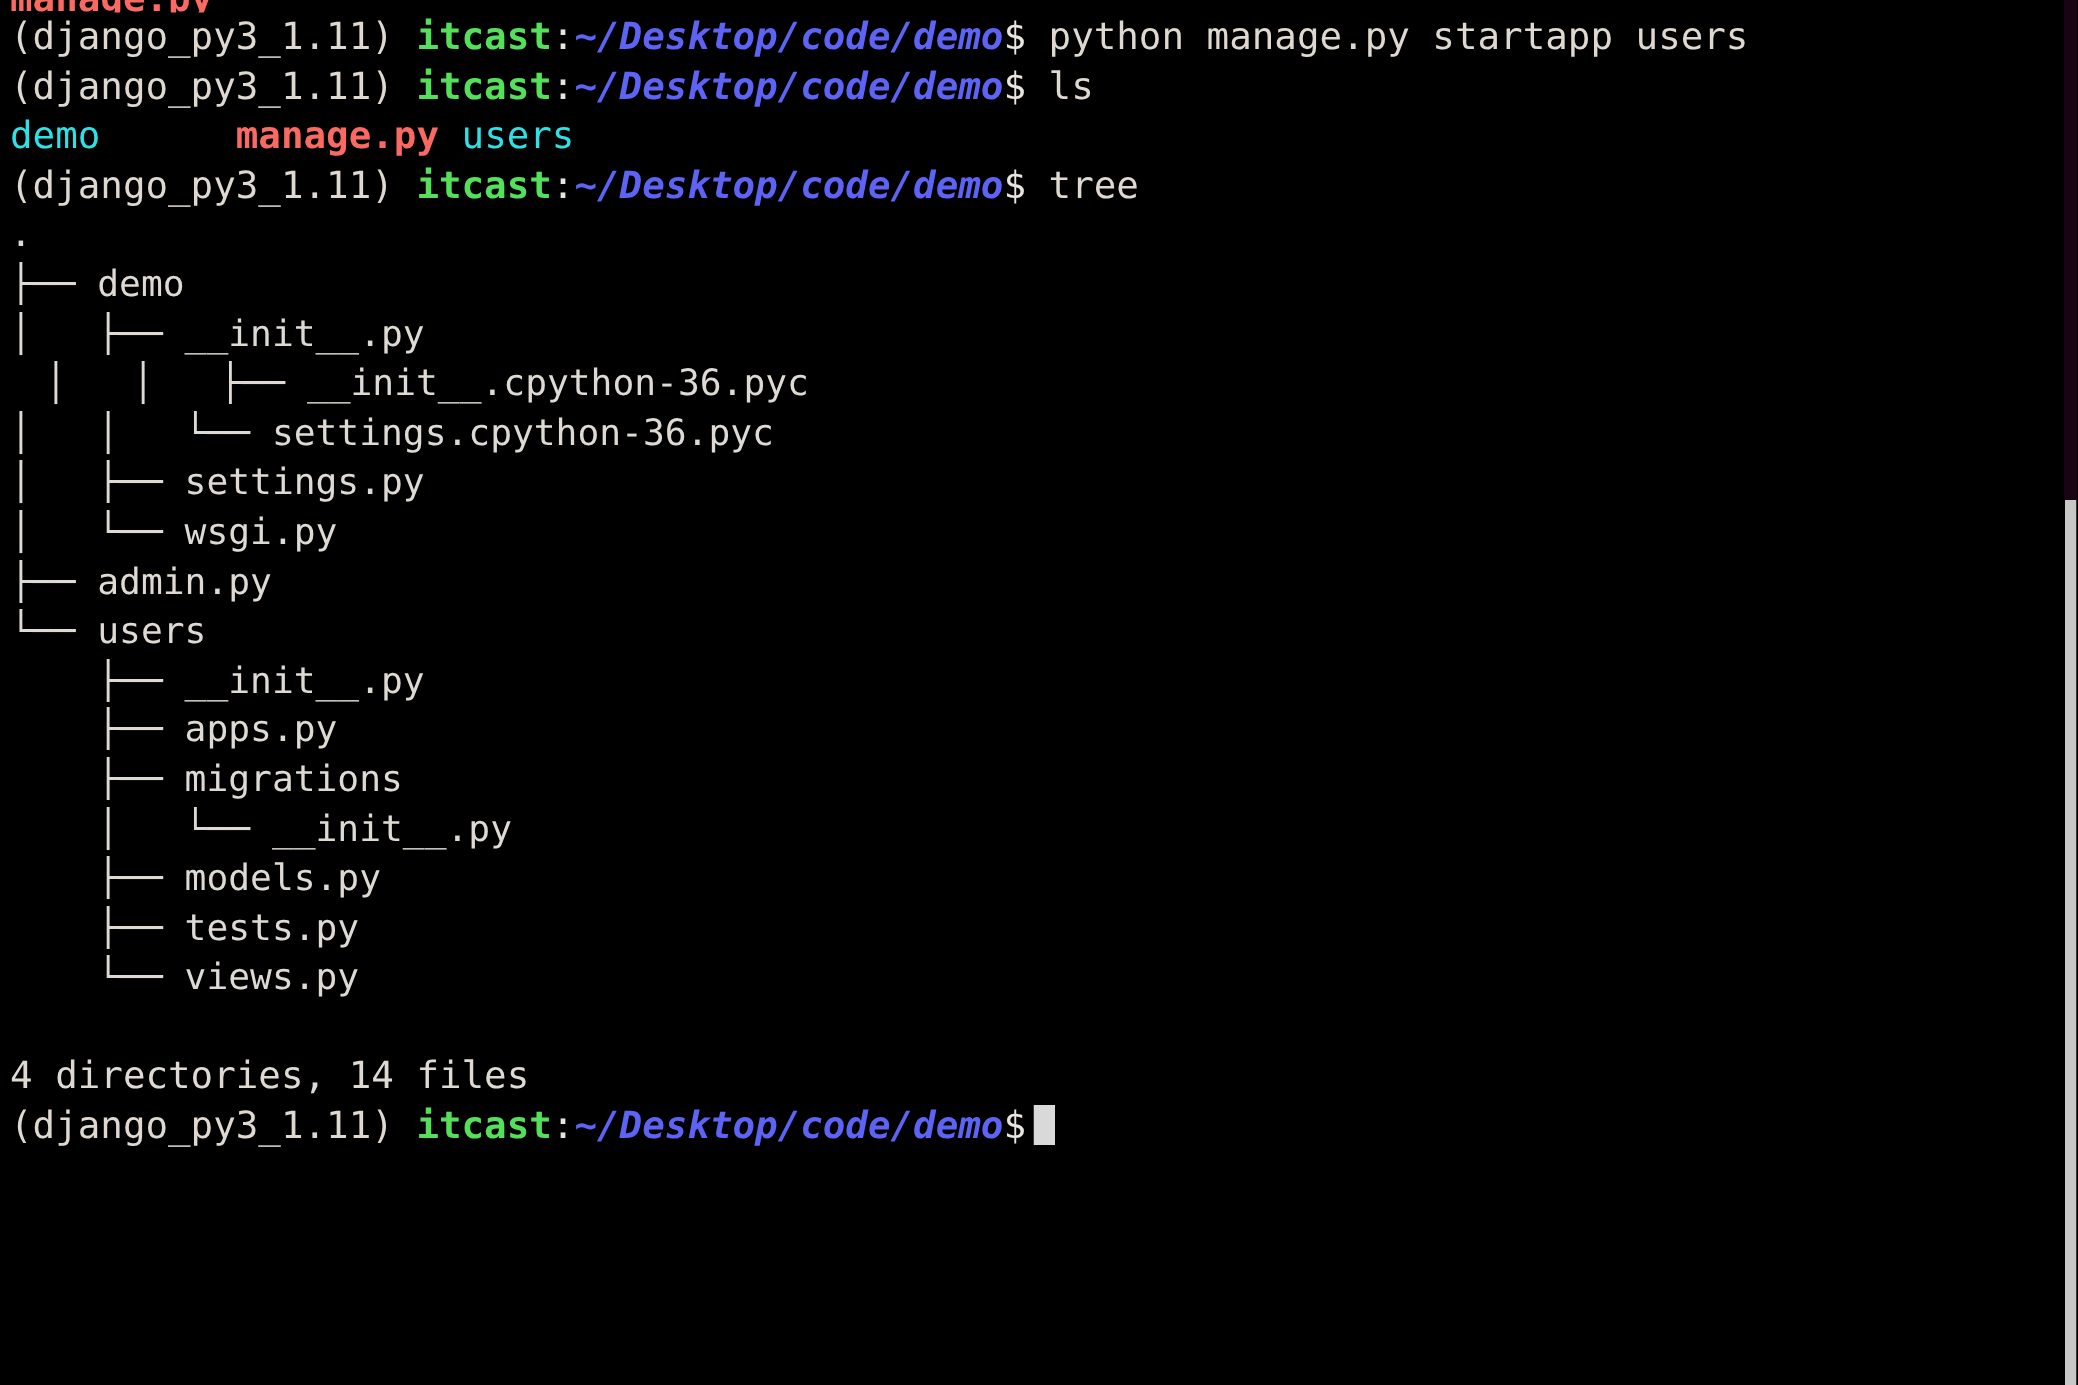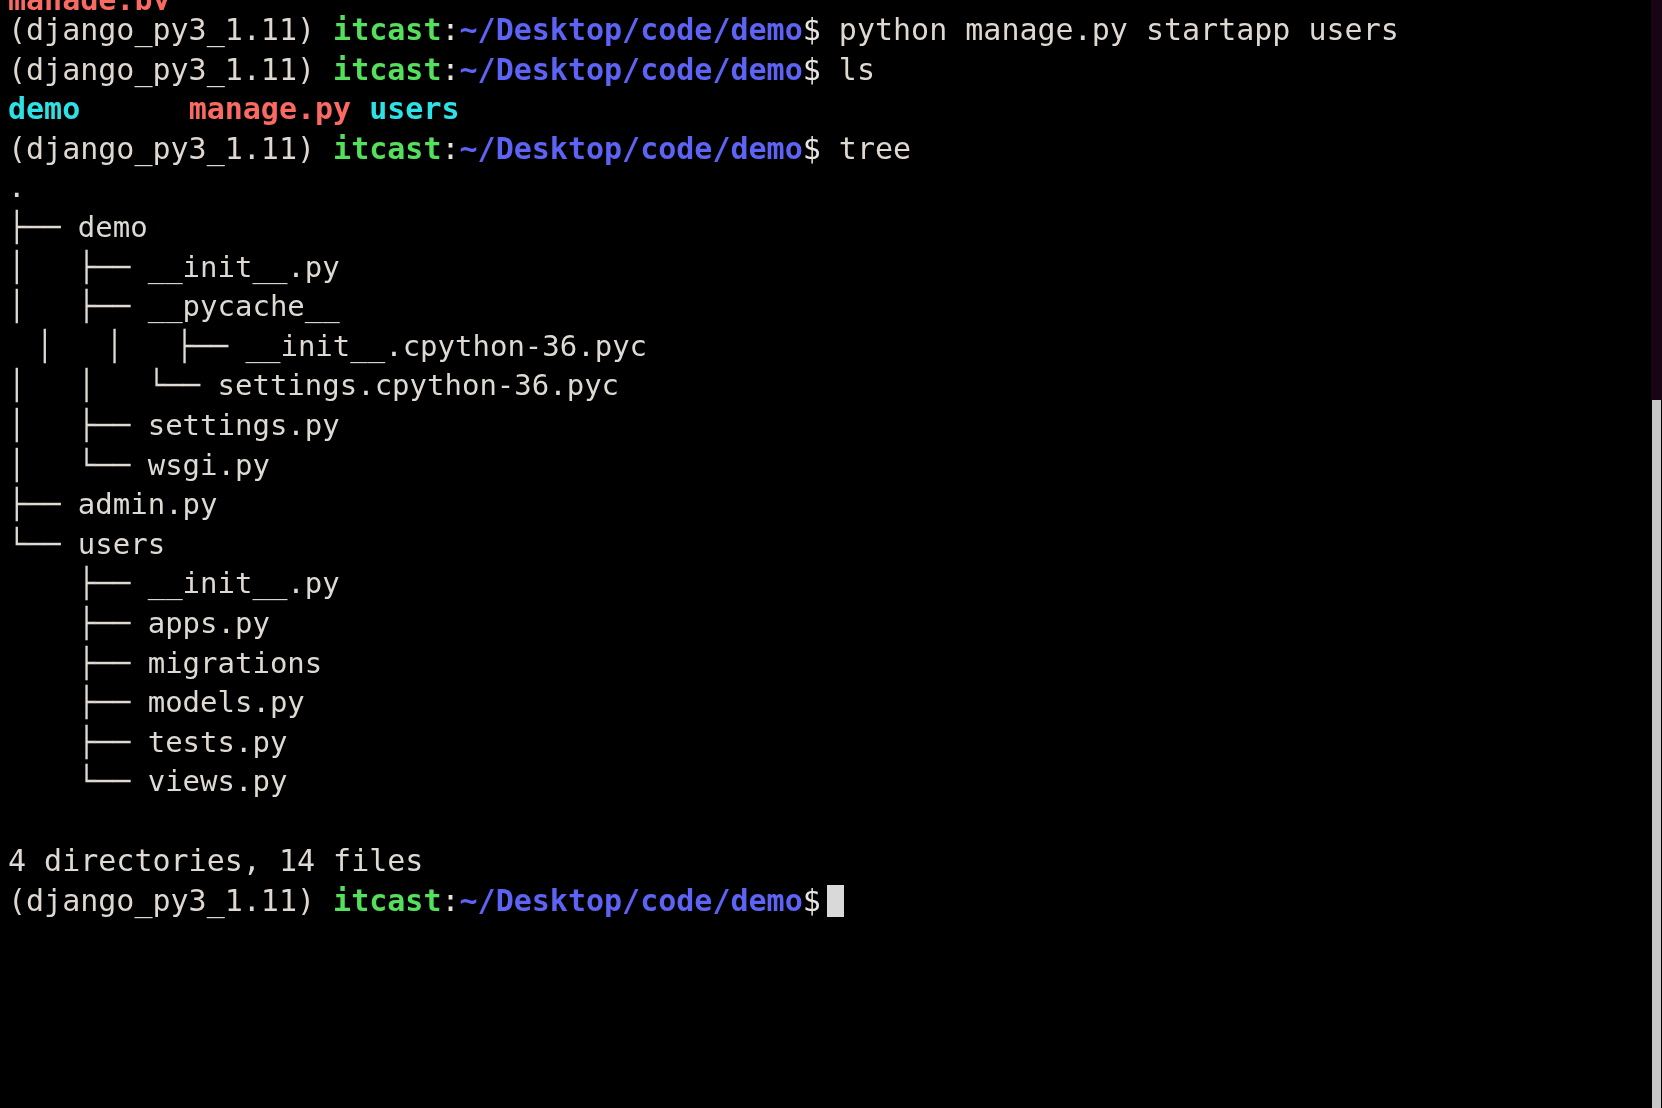--- a/index.html
+++ b/index.html
@@ -54,24 +54,24 @@
     font-size: 30px;
   }
 
   .line.blank { color: transparent; }
 
   
   .c-default { color: #e8e4de; }
   .c-venv    { color: #ded8d0; }
   .c-user    { color: #55e05c; font-weight: bold; }
   .c-colon   { color: #e8e4de; }
-  .c-path    { color: #5d63f5; font-weight: bold; }
+  .c-path    { color: #5d63f5; font-weight: bold; font-style: italic; }
   .c-dollar  { color: #e8e4de; }
   .c-cmd     { color: #ded8d0; }
-  .c-dir     { color: #2de2e6; font-weight: bold; }
+  .c-dir     { color: #2de2e6; font-weight: normal; }
   .c-exec    { color: #fa6a63; font-weight: bold; }
   .c-tree    { color: #dedad3; }
 
   
   .line.tree {
     font-family: "DejaVu Sans Mono", "Liberation Mono", monospace;
     color: #dedad3;
     font-size: 29px;
   }
 
@@ -131,30 +131,30 @@
     <div class="line"><span class="c-venv" style="color: rgb(222, 216, 208);">(django_py3_1.11)</span><span class="c-default" style="color: rgb(232, 228, 222);"> </span><span class="c-user" style="color: rgb(85, 224, 92);">itcast</span><span class="c-colon" style="color: rgb(232, 228, 222);">:</span><span class="c-path" style="color: rgb(93, 99, 245);">~/Desktop/code/demo</span><span class="c-dollar" style="color: rgb(232, 228, 222);">$</span><span class="c-cmd" style="color: rgb(222, 216, 208);"> </span><span class="c-cmd" style="color: rgb(222, 216, 208);">ls</span></div>
 
     <div class="line"><span class="c-dir" style="color: rgb(45, 226, 230);">demo</span><span class="c-default" style="color: rgb(232, 228, 222);">      </span><span class="c-exec" style="color: rgb(250, 106, 99);">manage.py</span><span class="c-default" style="color: rgb(232, 228, 222);"> </span><span class="c-dir" style="color: rgb(45, 226, 230);">users</span></div>
 
     <div class="line"><span class="c-venv" style="color: rgb(222, 216, 208);">(django_py3_1.11)</span><span class="c-default" style="color: rgb(232, 228, 222);"> </span><span class="c-user" style="color: rgb(85, 224, 92);">itcast</span><span class="c-colon" style="color: rgb(232, 228, 222);">:</span><span class="c-path" style="color: rgb(93, 99, 245);">~/Desktop/code/demo</span><span class="c-dollar" style="color: rgb(232, 228, 222);">$</span><span class="c-cmd" style="color: rgb(222, 216, 208);"> </span><span class="c-cmd" style="color: rgb(222, 216, 208);">tree</span></div>
 
     <div id="tree-output">
         <div class="line tree" style="color: rgb(222, 218, 211);">.</div>
         <div class="line tree" style="color: rgb(222, 218, 211);">├── demo</div>
         <div class="line tree" style="color: rgb(222, 218, 211);">│   ├── __init__.py</div>
-        <div class="line tree" style="color: rgb(222, 218, 211);">│   ├── __pycache__</div>
         <div class="line tree" style="color: rgb(222, 218, 211); margin-left: 28px;">│   │   ├── __init__.cpython-36.pyc</div>
         <div class="line tree" style="color: rgb(222, 218, 211);">│   │   └── settings.cpython-36.pyc</div>
         <div class="line tree" style="color: rgb(222, 218, 211);">│   ├── settings.py</div>
         <div class="line tree" style="color: rgb(222, 218, 211);">│   └── wsgi.py</div>
         <div class="line tree" style="color: rgb(222, 218, 211);">├── admin.py</div>
         <div class="line tree" style="color: rgb(222, 218, 211);">└── users</div>
         <div class="line tree" style="color: rgb(222, 218, 211);">    ├── __init__.py</div>
         <div class="line tree" style="color: rgb(222, 218, 211);">    ├── apps.py</div>
         <div class="line tree" style="color: rgb(222, 218, 211);">    ├── migrations</div>
+        <div class="line tree" style="color: rgb(222, 218, 211);">    │   └── __init__.py</div>
         <div class="line tree" style="color: rgb(222, 218, 211);">    ├── models.py</div>
         <div class="line tree" style="color: rgb(222, 218, 211);">    ├── tests.py</div>
         <div class="line tree" style="color: rgb(222, 218, 211);">    └── views.py</div>
       </div>
 
     <div class="line blank">&nbsp;</div>
 
     <div class="line"><span class="c-tree" style="color: rgb(222, 218, 211); margin-top: 39px;">4 directories, 14 files</span></div>
 
     <div class="line"><span class="c-venv" style="color: rgb(222, 216, 208);">(django_py3_1.11)</span><span class="c-default" style="color: rgb(232, 228, 222);"> </span><span class="c-user" style="color: rgb(85, 224, 92);">itcast</span><span class="c-colon" style="color: rgb(232, 228, 222);">:</span><span class="c-path" style="color: rgb(93, 99, 245);">~/Desktop/code/demo</span><span class="c-dollar" style="color: rgb(232, 228, 222);">$</span><span class="cursor" style="background: rgb(217, 217, 217);"></span></div>

